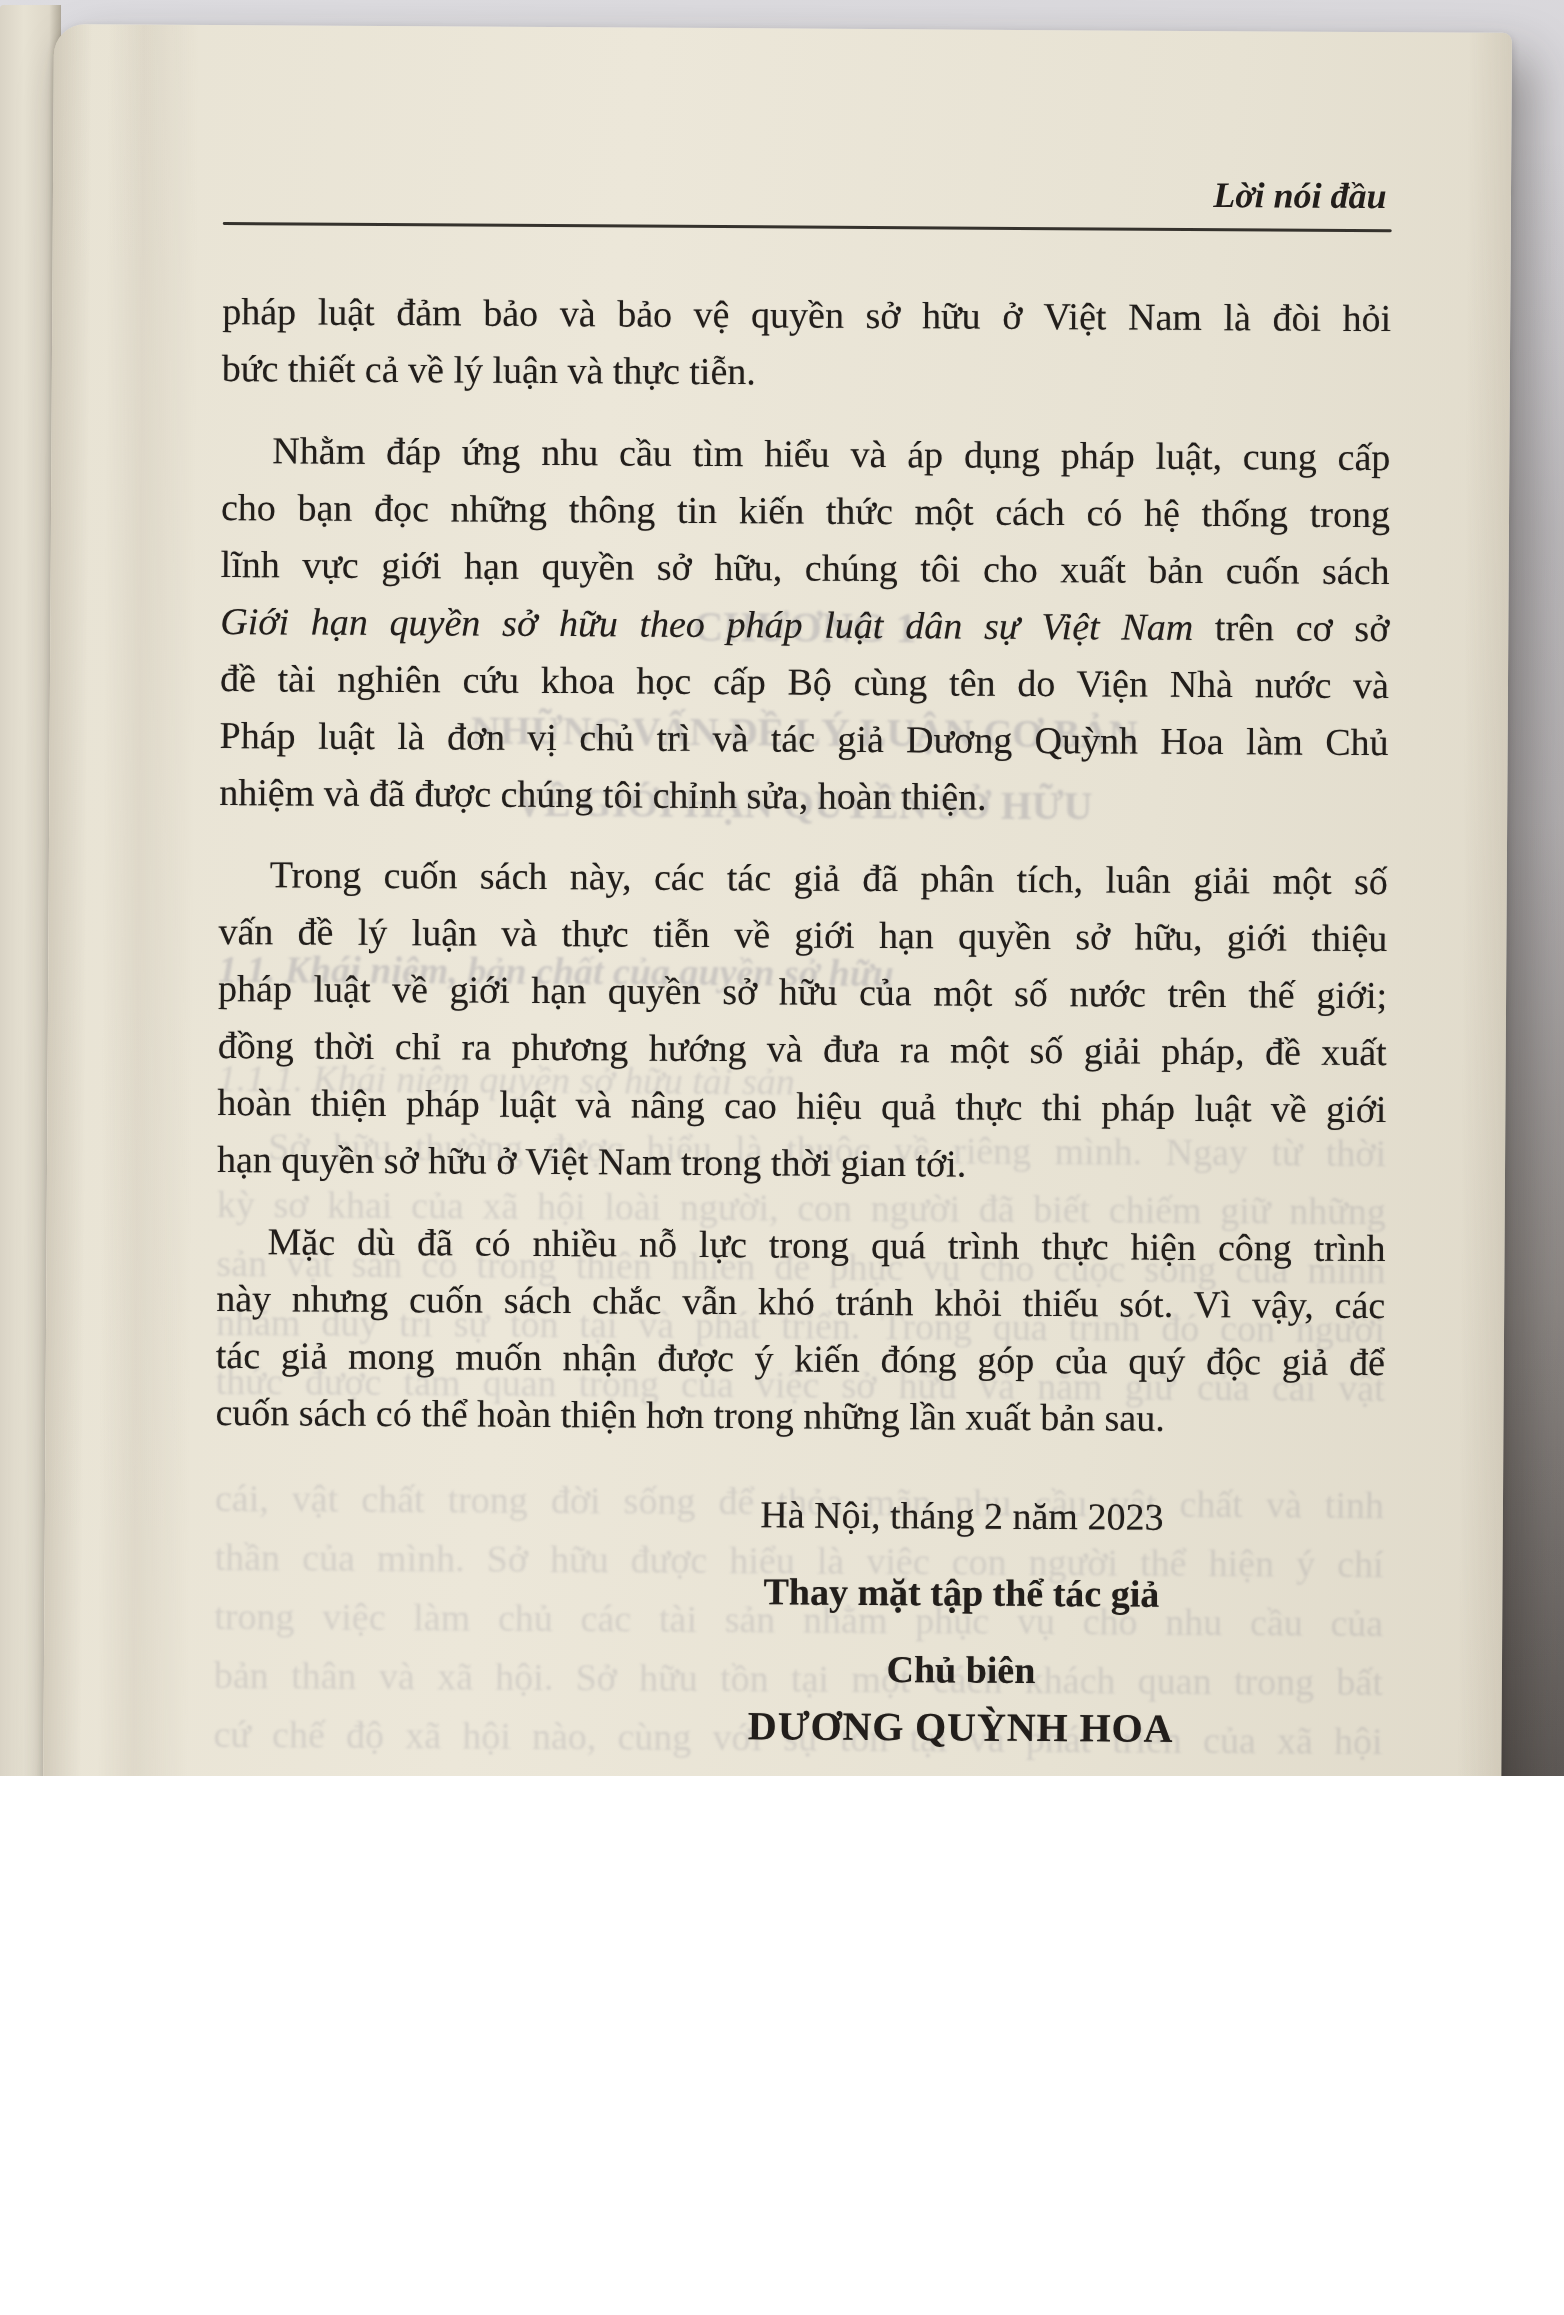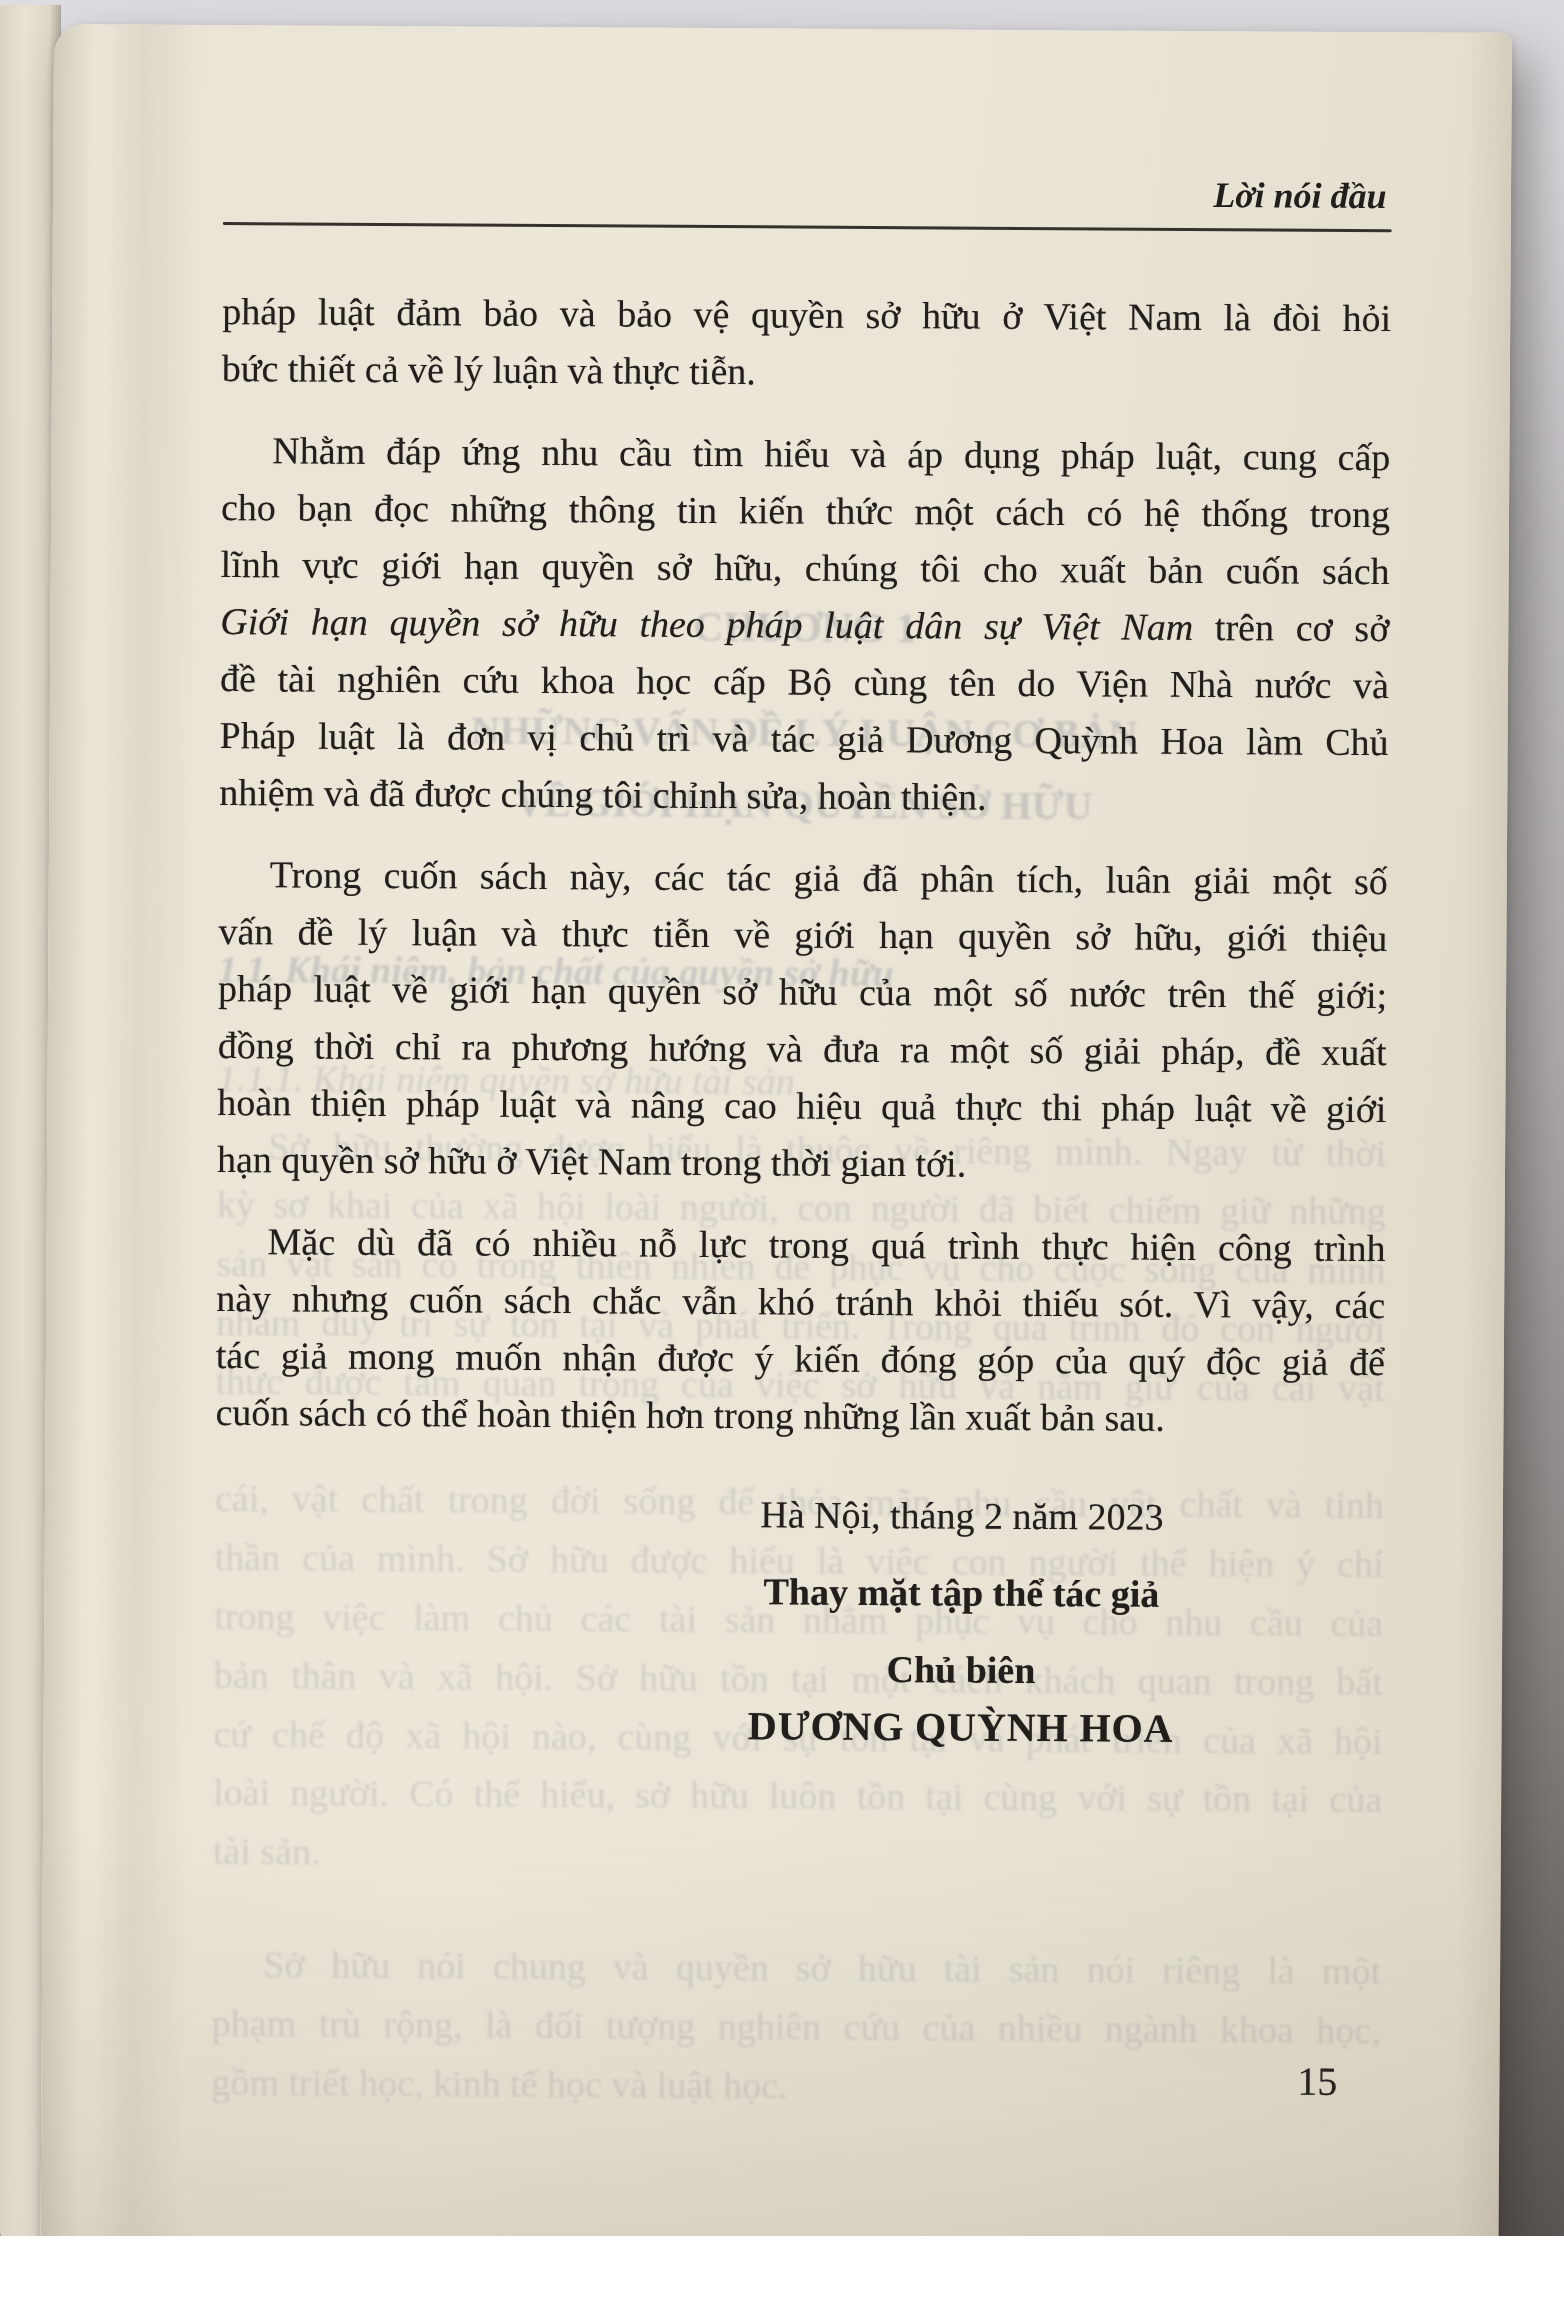--- a/index.html
+++ b/index.html
@@ -1,18 +1,18 @@
 <!DOCTYPE html>
 <html style="font-size:14.5px"><head>
 <meta charset="utf-8">
 <style>
   html,body{margin:0;padding:0;}
   body{width:1565px;height:2316px;overflow:hidden;
        font-family:"Liberation Serif","DejaVu Serif",serif;}
-  .scene{position:relative;width:1565px;height:2236px;overflow:hidden;
+  .scene{position:relative;width:1565px;height:1776px;overflow:hidden;
          background:linear-gradient(172deg,#dddce0 0%,#d3d1d5 28%,#c6c3c5 52%,#a39e9b 76%,#6e6966 100%);}
   .right-shadow{position:absolute;right:0;top:136px;width:100px;height:2180px;
          background:linear-gradient(180deg,rgba(0,0,0,0) 0%,rgba(30,25,22,0.10) 18%,rgba(30,25,22,0.25) 100%);}
   .left-pages{position:absolute;left:0;top:5.4px;width:60px;height:2236px;
          background:linear-gradient(90deg,#d9d3c5 0%,#e7e2d3 40%,#ded8c9 82%,#b5ae9e 100%);
          border-right:1.8px solid rgba(70,58,45,0.28);border-radius:3.6px 0 0 9px;}
   .page{position:absolute;left:54px;top:23.5px;width:1458px;height:2254px;
         transform:rotate(0.35deg);transform-origin:top left;
         border-radius:31px 9px 12.7px 7.2px;
         background:linear-gradient(96deg,#e8e3d4 0%,#ece7d9 35%,#e7e2d3 70%,#dfd9c9 100%);

